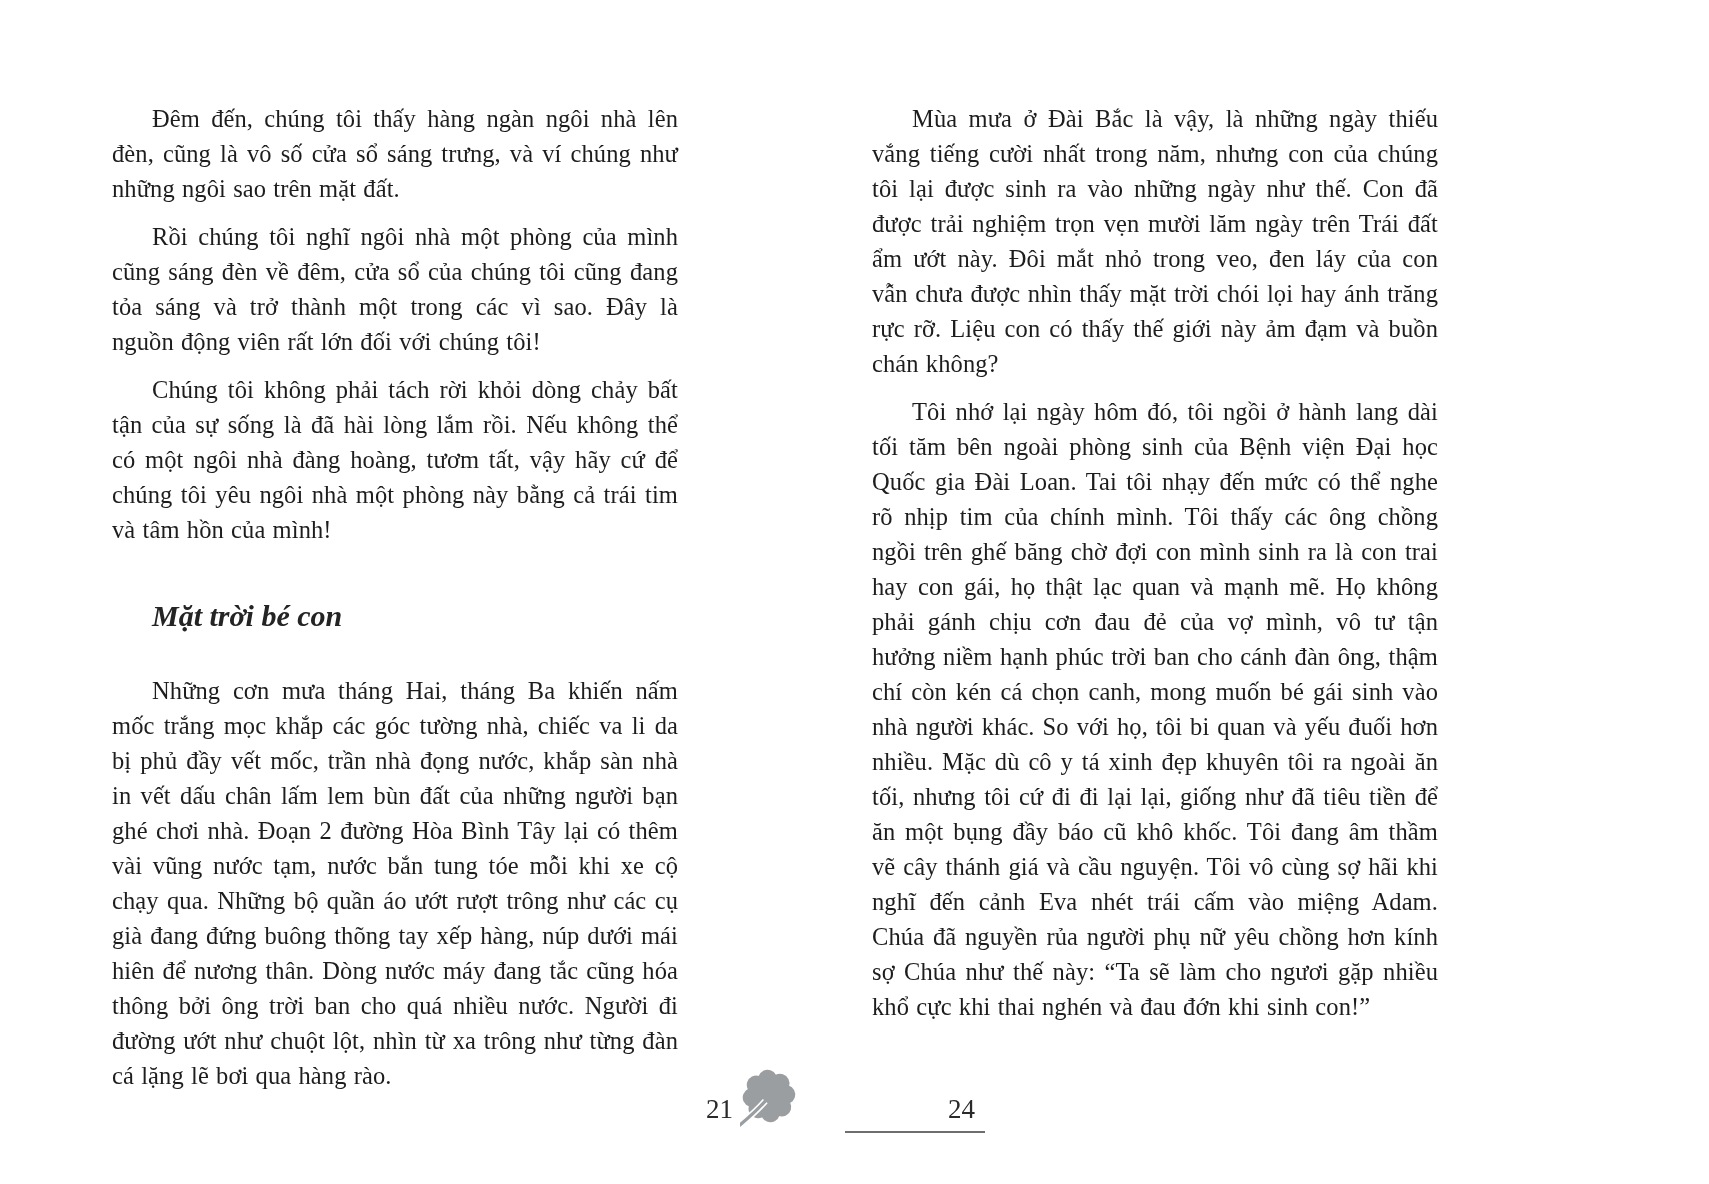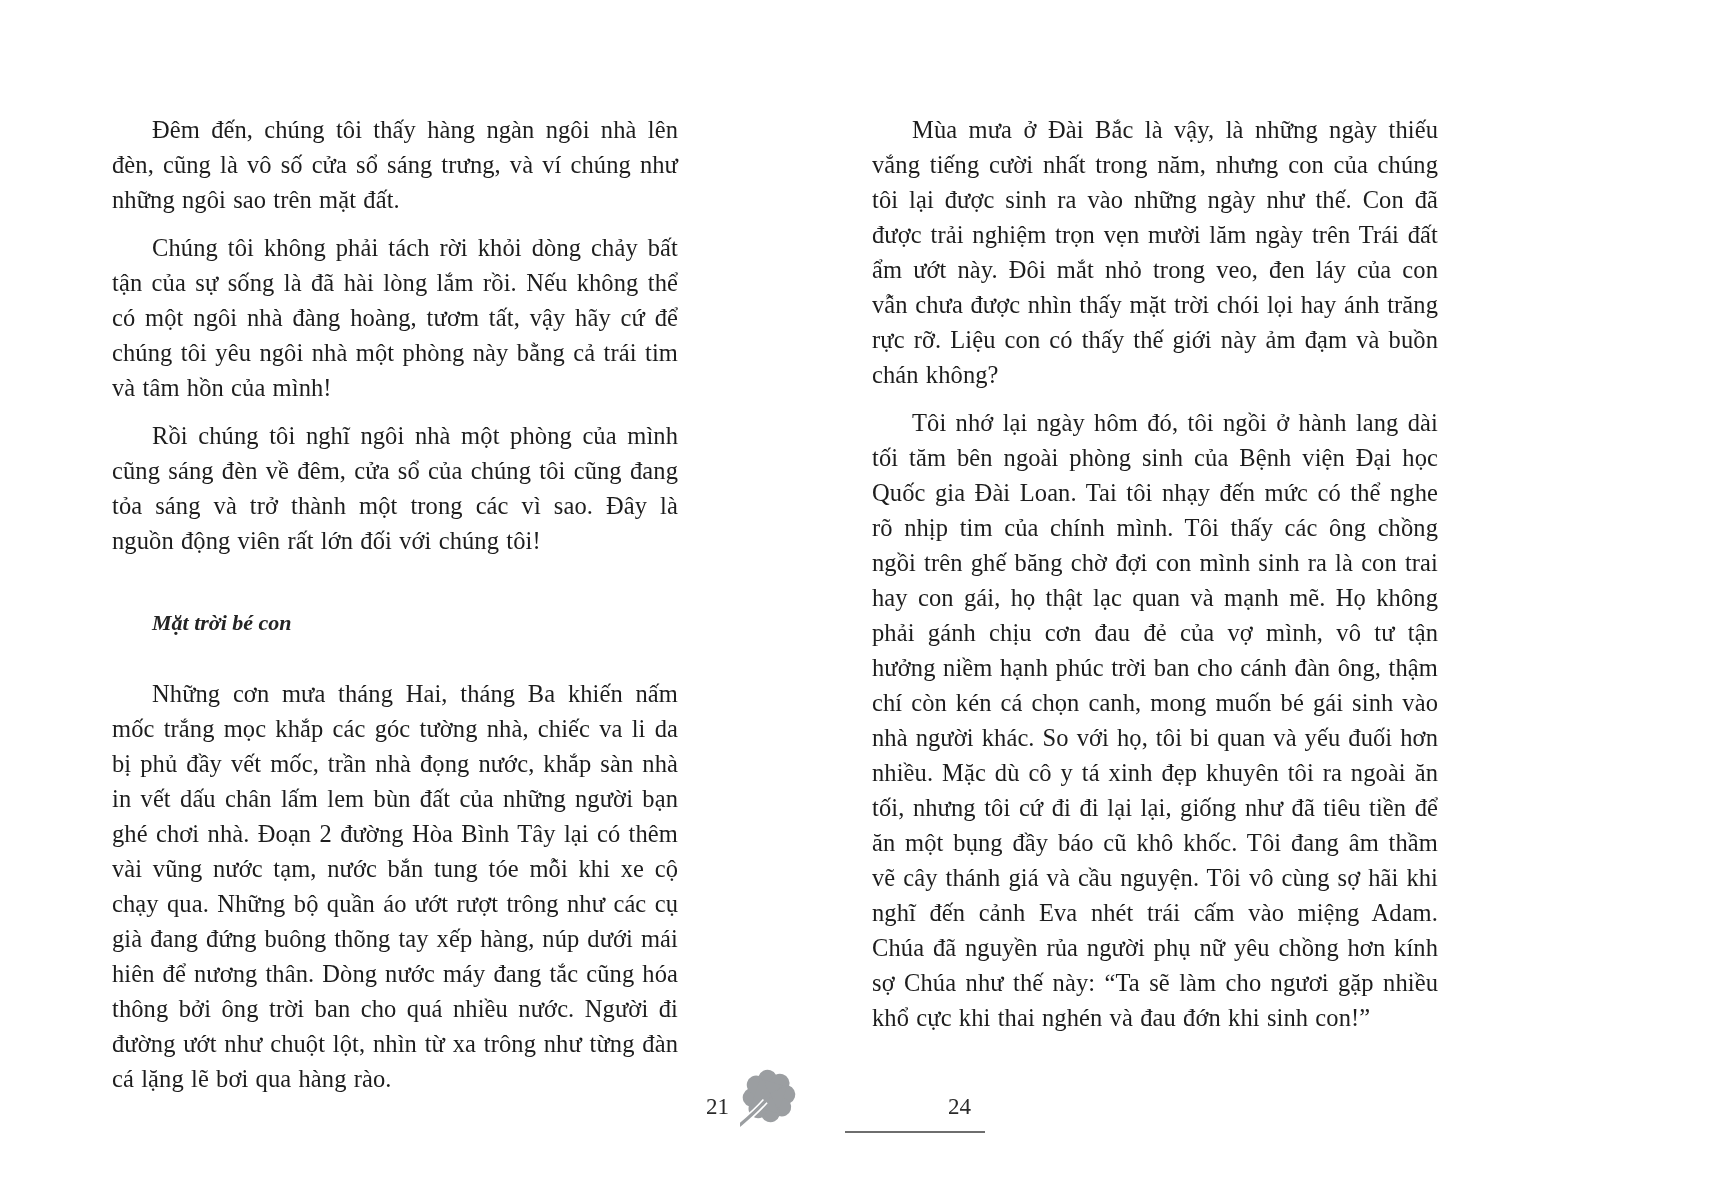--- a/index.html
+++ b/index.html
@@ -10,44 +10,44 @@
   body {
     position: relative;
     width: 1709px;
     height: 1184px;
     overflow: hidden;
     font-family: "Liberation Serif", "DejaVu Serif", serif;
     color: #1d1d1d;
   }
   .page-column {
     position: absolute;
-    top: 112px;
+    top: 101px;
     width: 566px;
   }
   #left-page  { left: 112px; }
   #right-page { left: 872px; }
   .page-column p {
     margin: 0 0 13px 0;
     font-size: 24.5px;
     line-height: 35px;
     text-align: justify;
     text-indent: 40px;
     letter-spacing: 0.1px;
     word-spacing: 1px;
   }
   .section-heading {
     margin: 52px 0 40px 40px;
-    font-size: 22px;
+    font-size: 30px;
     font-weight: bold;
     font-style: italic;
     color: #242424;
   }
   .folio {
     position: absolute;
-    font-size: 23px;
+    font-size: 27px;
     color: #2a2a2a;
   }
   #folio-left  { left: 706px; top: 1094px; }
   #folio-right { left: 948px; top: 1094px; }
   #footer-rule {
     position: absolute;
     left: 845px;
     top: 1131px;
     width: 140px;
     height: 1.5px;
@@ -61,22 +61,22 @@
     height: 74px;
   }
 </style>
 </head>
 <body>
 
 <div id="book-spread">
 
   <div id="left-page" class="page-column">
     <p>Đêm đến, chúng tôi thấy hàng ngàn ngôi nhà lên đèn, cũng là vô số cửa sổ sáng trưng, và ví chúng như những ngôi sao trên mặt đất.</p>
+    <p>Rồi chúng tôi nghĩ ngôi nhà một phòng của mình cũng sáng đèn về đêm, cửa sổ của chúng tôi cũng đang tỏa sáng và trở thành một trong các vì sao. Đây là nguồn động viên rất lớn đối với chúng tôi!</p>
     <p>Chúng tôi không phải tách rời khỏi dòng chảy bất tận của sự sống là đã hài lòng lắm rồi. Nếu không thể có một ngôi nhà đàng hoàng, tươm tất, vậy hãy cứ để chúng tôi yêu ngôi nhà một phòng này bằng cả trái tim và tâm hồn của mình!</p>
-    <p>Rồi chúng tôi nghĩ ngôi nhà một phòng của mình cũng sáng đèn về đêm, cửa sổ của chúng tôi cũng đang tỏa sáng và trở thành một trong các vì sao. Đây là nguồn động viên rất lớn đối với chúng tôi!</p>
     <div class="section-heading">Mặt trời bé con</div>
     <p>Những cơn mưa tháng Hai, tháng Ba khiến nấm mốc trắng mọc khắp các góc tường nhà, chiếc va li da bị phủ đầy vết mốc, trần nhà đọng nước, khắp sàn nhà in vết dấu chân lấm lem bùn đất của những người bạn ghé chơi nhà. Đoạn 2 đường Hòa Bình Tây lại có thêm vài vũng nước tạm, nước bắn tung tóe mỗi khi xe cộ chạy qua. Những bộ quần áo ướt rượt trông như các cụ già đang đứng buông thõng tay xếp hàng, núp dưới mái hiên để nương thân. Dòng nước máy đang tắc cũng hóa thông bởi ông trời ban cho quá nhiều nước. Người đi đường ướt như chuột lột, nhìn từ xa trông như từng đàn cá lặng lẽ bơi qua hàng rào.</p>
   </div>
 
   <div id="right-page" class="page-column">
     <p>Mùa mưa ở Đài Bắc là vậy, là những ngày thiếu vắng tiếng cười nhất trong năm, nhưng con của chúng tôi lại được sinh ra vào những ngày như thế. Con đã được trải nghiệm trọn vẹn mười lăm ngày trên Trái đất ẩm ướt này. Đôi mắt nhỏ trong veo, đen láy của con vẫn chưa được nhìn thấy mặt trời chói lọi hay ánh trăng rực rỡ. Liệu con có thấy thế giới này ảm đạm và buồn chán không?</p>
     <p>Tôi nhớ lại ngày hôm đó, tôi ngồi ở hành lang dài tối tăm bên ngoài phòng sinh của Bệnh viện Đại học Quốc gia Đài Loan. Tai tôi nhạy đến mức có thể nghe rõ nhịp tim của chính mình. Tôi thấy các ông chồng ngồi trên ghế băng chờ đợi con mình sinh ra là con trai hay con gái, họ thật lạc quan và mạnh mẽ. Họ không phải gánh chịu cơn đau đẻ của vợ mình, vô tư tận hưởng niềm hạnh phúc trời ban cho cánh đàn ông, thậm chí còn kén cá chọn canh, mong muốn bé gái sinh vào nhà người khác. So với họ, tôi bi quan và yếu đuối hơn nhiều. Mặc dù cô y tá xinh đẹp khuyên tôi ra ngoài ăn tối, nhưng tôi cứ đi đi lại lại, giống như đã tiêu tiền để ăn một bụng đầy báo cũ khô khốc. Tôi đang âm thầm vẽ cây thánh giá và cầu nguyện. Tôi vô cùng sợ hãi khi nghĩ đến cảnh Eva nhét trái cấm vào miệng Adam. Chúa đã nguyền rủa người phụ nữ yêu chồng hơn kính sợ Chúa như thế này: “Ta sẽ làm cho ngươi gặp nhiều khổ cực khi thai nghén và đau đớn khi sinh con!”</p>
   </div>
 
   <div id="folio-left" class="folio">21</div>

